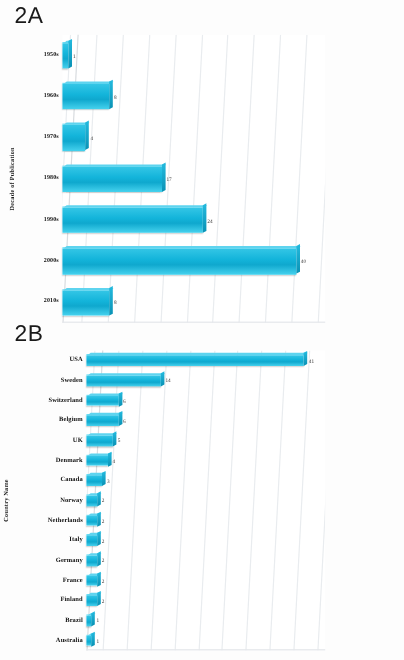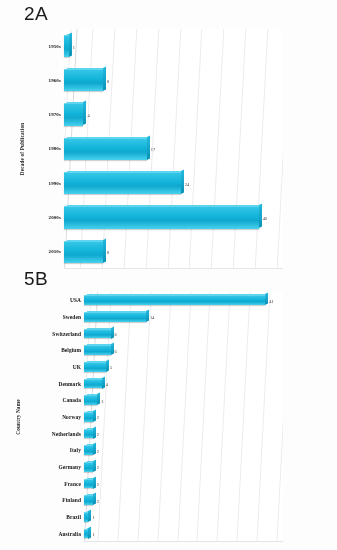--- a/index.html
+++ b/index.html
@@ -15,21 +15,21 @@
     color: #111;
   }
   .page {
     position: relative;
     width: 337px;
     height: 550px;
     background: #fdfdfd;
   }
 
   
-  .panel { position: absolute; left: 16px; width: 277px; }
+  .panel { position: absolute; left: 4px; width: 277px; }
   #panel-a { top: 0; height: 275px; }
   #panel-b { top: 265px; height: 285px; }
 
   .panel-title {
     font-family: "Liberation Sans", sans-serif;
     font-size: 19px;
     font-weight: 400;
     color: #1a1a1a;
     margin: 4px 0 0 8px;
     letter-spacing: 0.5px;
@@ -261,21 +261,21 @@
                   <span class="bar-value">8</span>
                 </div>
               </div>
             </div>
           </div>
       </div>
     </div>
   </div>
 
   <div class="panel" id="panel-b">
-    <div class="panel-title">5B</div>
+    <div class="panel-title">2B</div>
 
     <div class="chart" id="chart-b">
       <div class="axis-title">Country Name</div>
 
       <div class="plot">
         <div class="grid">
             <div class="gridline" style="left: 0%;"></div>
             <div class="gridline" style="left: 10%;"></div>
             <div class="gridline" style="left: 20%;"></div>
             <div class="gridline" style="left: 30%;"></div>

